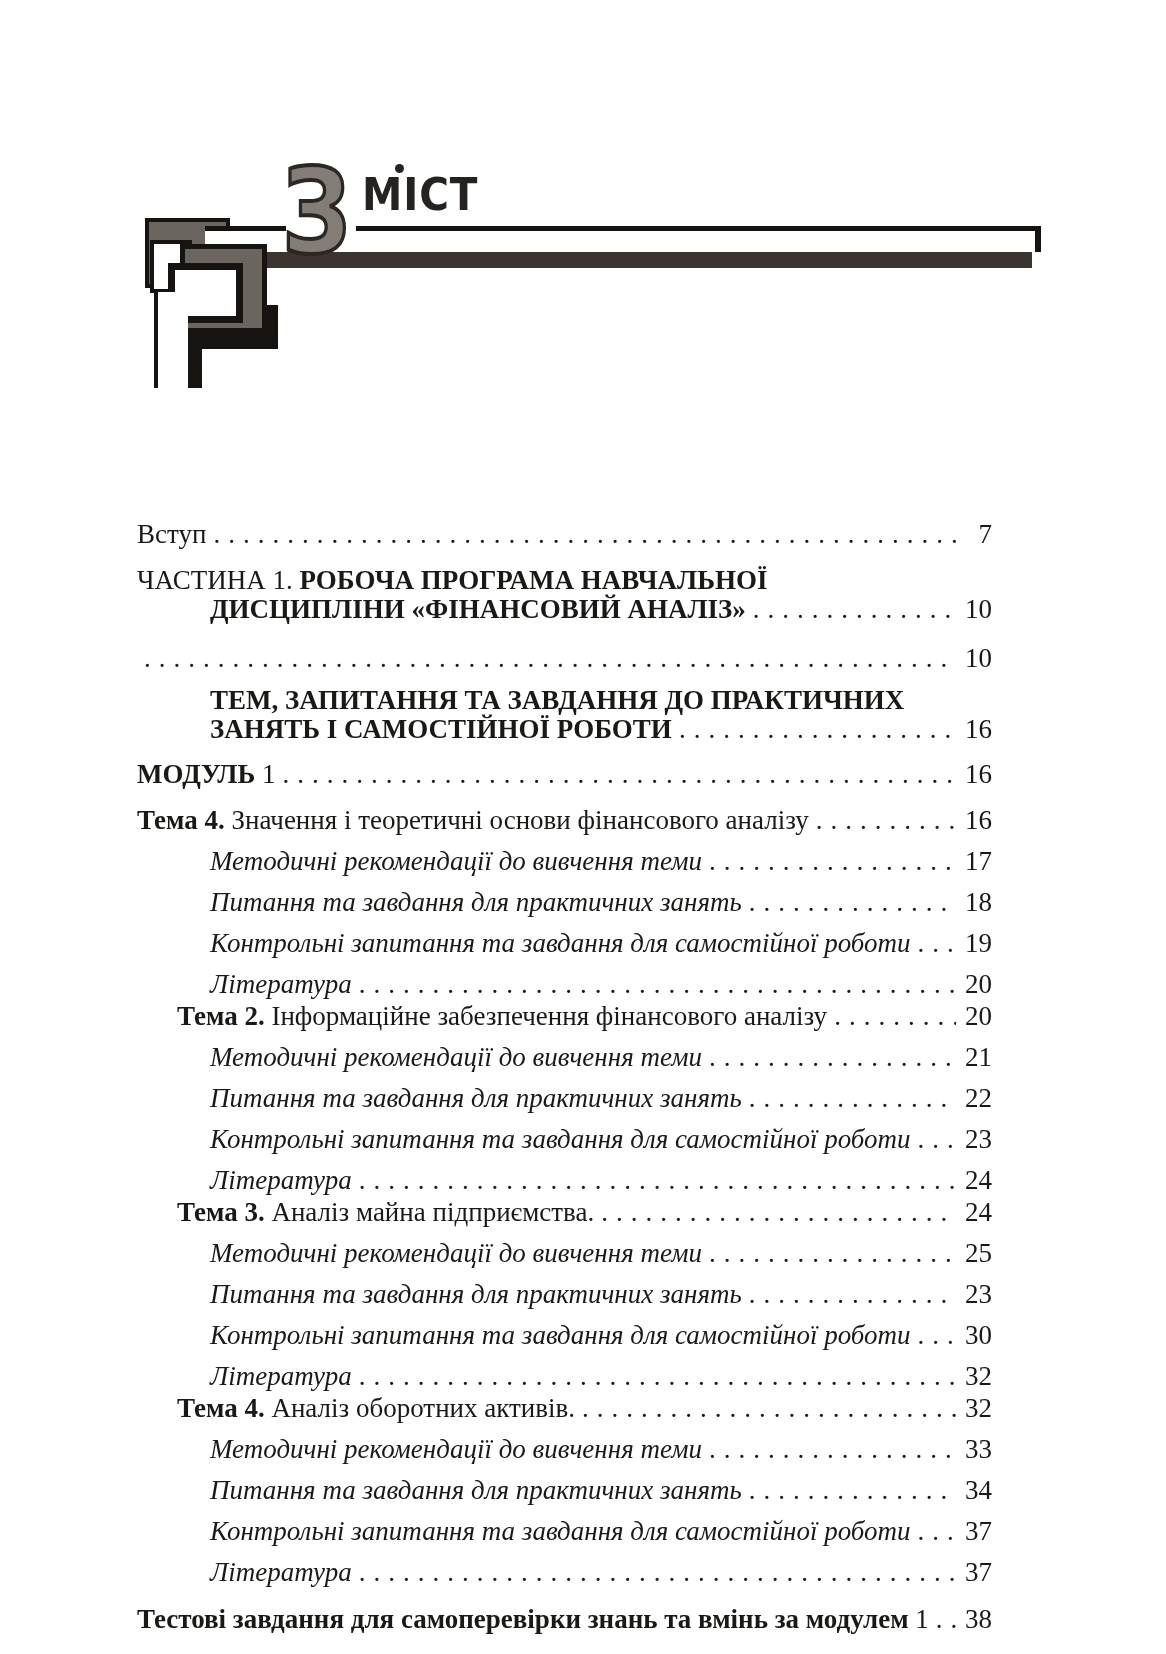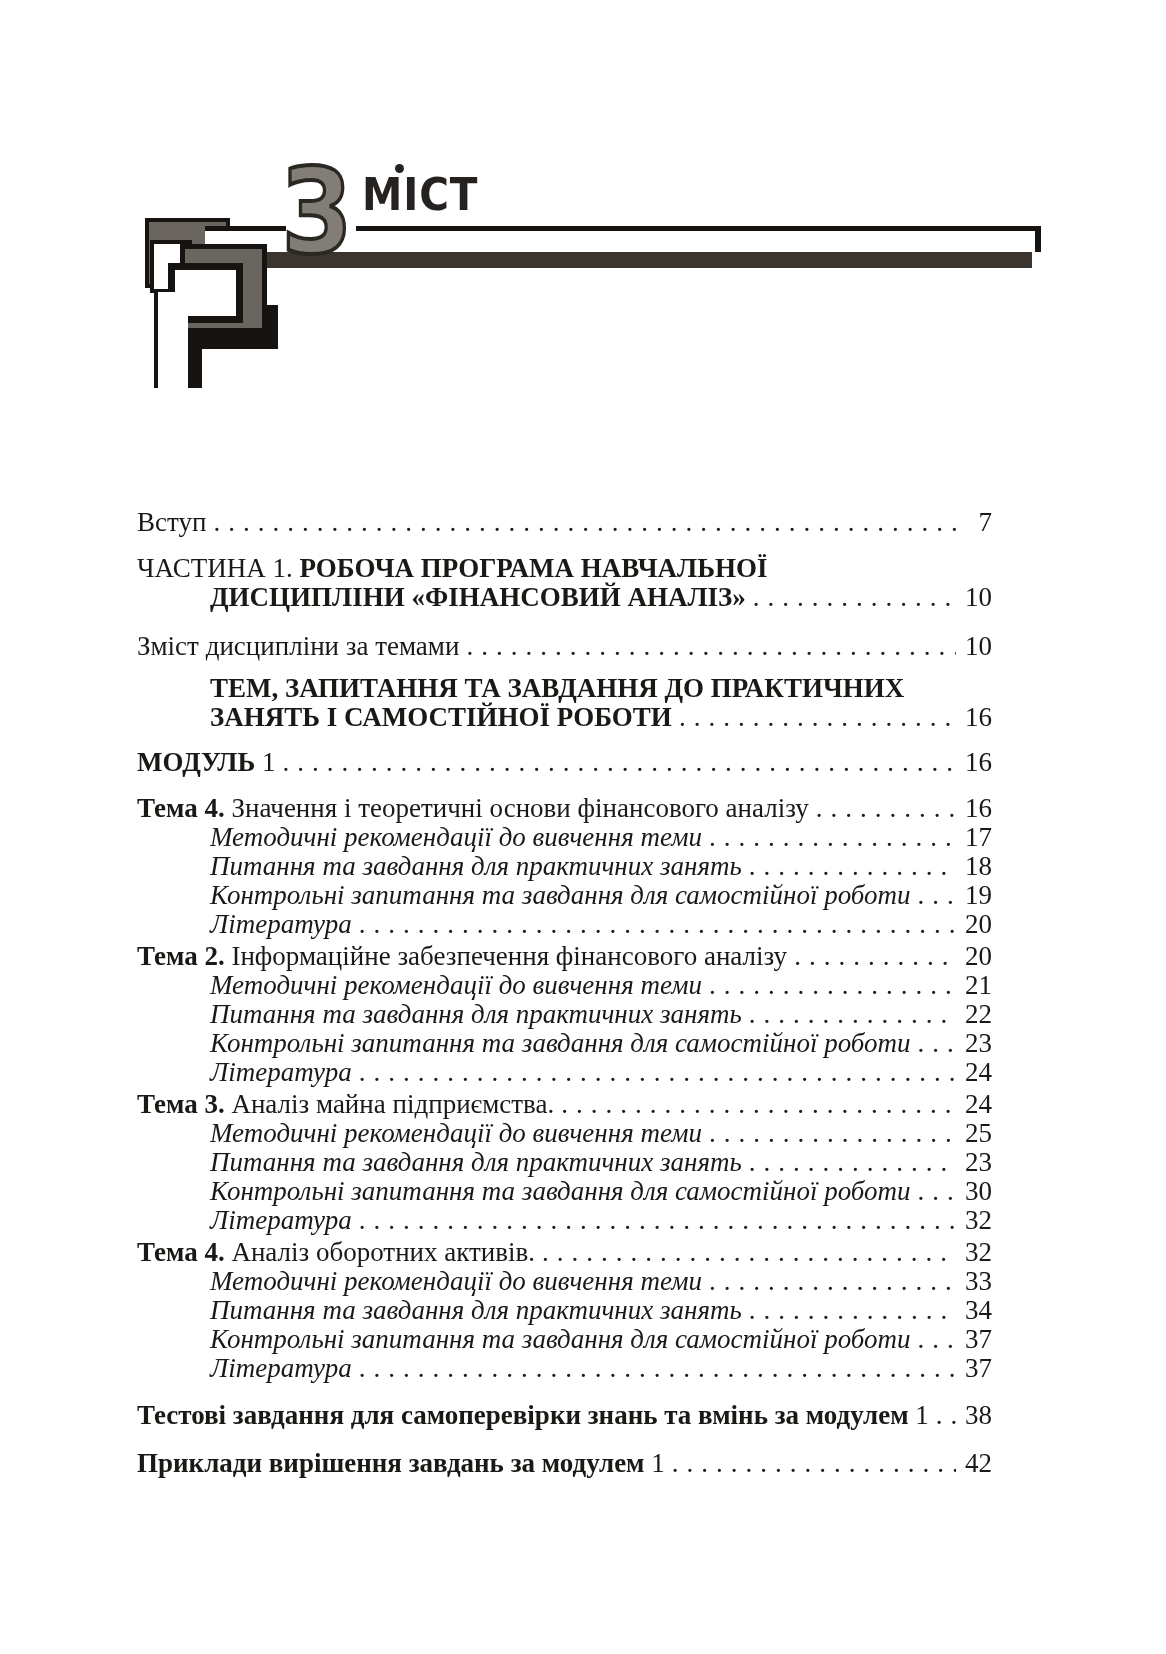--- a/index.html
+++ b/index.html
@@ -27,27 +27,27 @@
     text-shadow:0 0 1px #2b2824;transform:scaleX(0.82);transform-origin:left top;z-index:9;
   }
   .header-word{
     left:362px;top:172px;font-family:"DejaVu Sans",sans-serif;font-weight:bold;
     font-size:45px;line-height:1;color:#262220;letter-spacing:1px;
     transform:scaleX(0.9);transform-origin:left top;z-index:9;
   }
   .i-dot{left:395px;top:164px;width:9px;height:9px;border-radius:50%;background:#262220;z-index:10;}
   
   .toc{position:absolute;left:137px;top:508px;width:855px;font-size:27px;line-height:29px;}
-  .entry{margin-top:0;}
+  .entry{margin-top:12px;}
   .v-section{margin-top:17px;}
   .v-plain{margin-top:20px;}
   .v-section2{margin-top:13px;}
   .v-module{margin-top:16px;}
   .v-theme-first{margin-top:17px;}
-  .v-theme{margin-top:3px;}
+  .v-theme{margin-top:3px;margin-left:40px;}
   .v-bottom{margin-top:18px;}
   .v-bottom2{margin-top:19px;}
   .tline{display:flex;align-items:flex-end;}
   .tline.cont{padding-left:73px;}
   .v-sub .tline{padding-left:73px;}
   .txt{white-space:nowrap;flex:0 0 auto;}
   .s-r{font-weight:normal;}
   .s-b{font-weight:bold;}
   .s-i{font-style:italic;}
   .dots{flex:1 1 0;min-width:0;overflow:hidden;white-space:nowrap;letter-spacing:8px;padding-left:7px;}
@@ -85,21 +85,20 @@
         <span class="txt"><span class="s-r">ЧАСТИНА 1. </span><span class="s-b">РОБОЧА ПРОГРАМА НАВЧАЛЬНОЇ</span></span>
       </div>
       <div class="tline cont">
         <span class="txt"><span class="s-b">ДИСЦИПЛІНИ «ФІНАНСОВИЙ АНАЛІЗ»</span></span>
         <span class="dots">..............................................................................................................</span>
         <span class="pg">10</span>
       </div>
     </div>
     <div class="entry v-plain">
       <div class="tline">
-        <span class="txt"><span class="s-r">Зміст дисципліни за темами</span></span>
         <span class="dots">..............................................................................................................</span>
         <span class="pg">10</span>
       </div>
     </div>
     <div class="entry v-section2">
       <div class="tline cont">
         <span class="txt"><span class="s-b">ТЕМ, ЗАПИТАННЯ ТА ЗАВДАННЯ ДО ПРАКТИЧНИХ</span></span>
       </div>
       <div class="tline cont">
         <span class="txt"><span class="s-b">ЗАНЯТЬ І САМОСТІЙНОЇ РОБОТИ</span></span>

